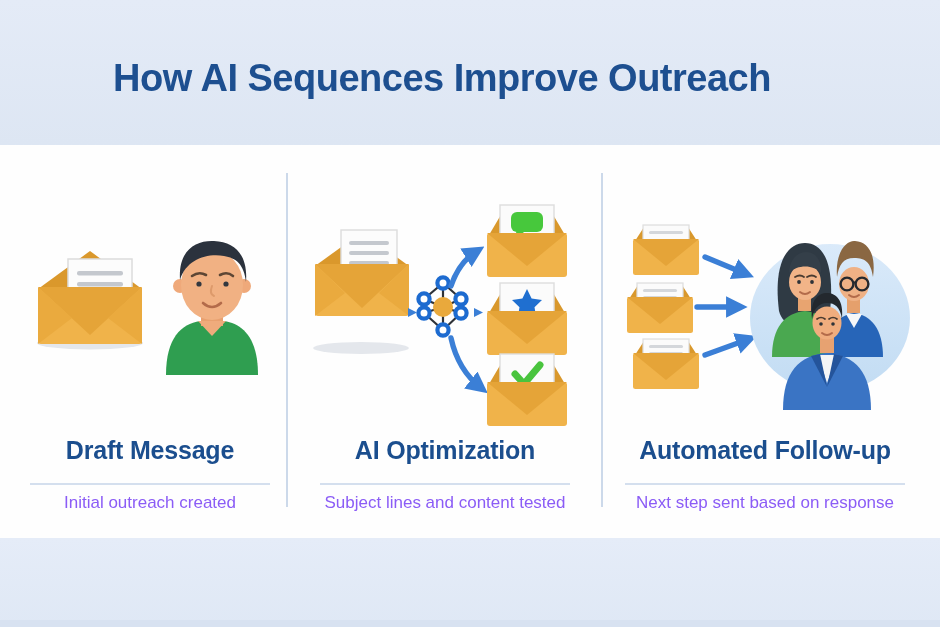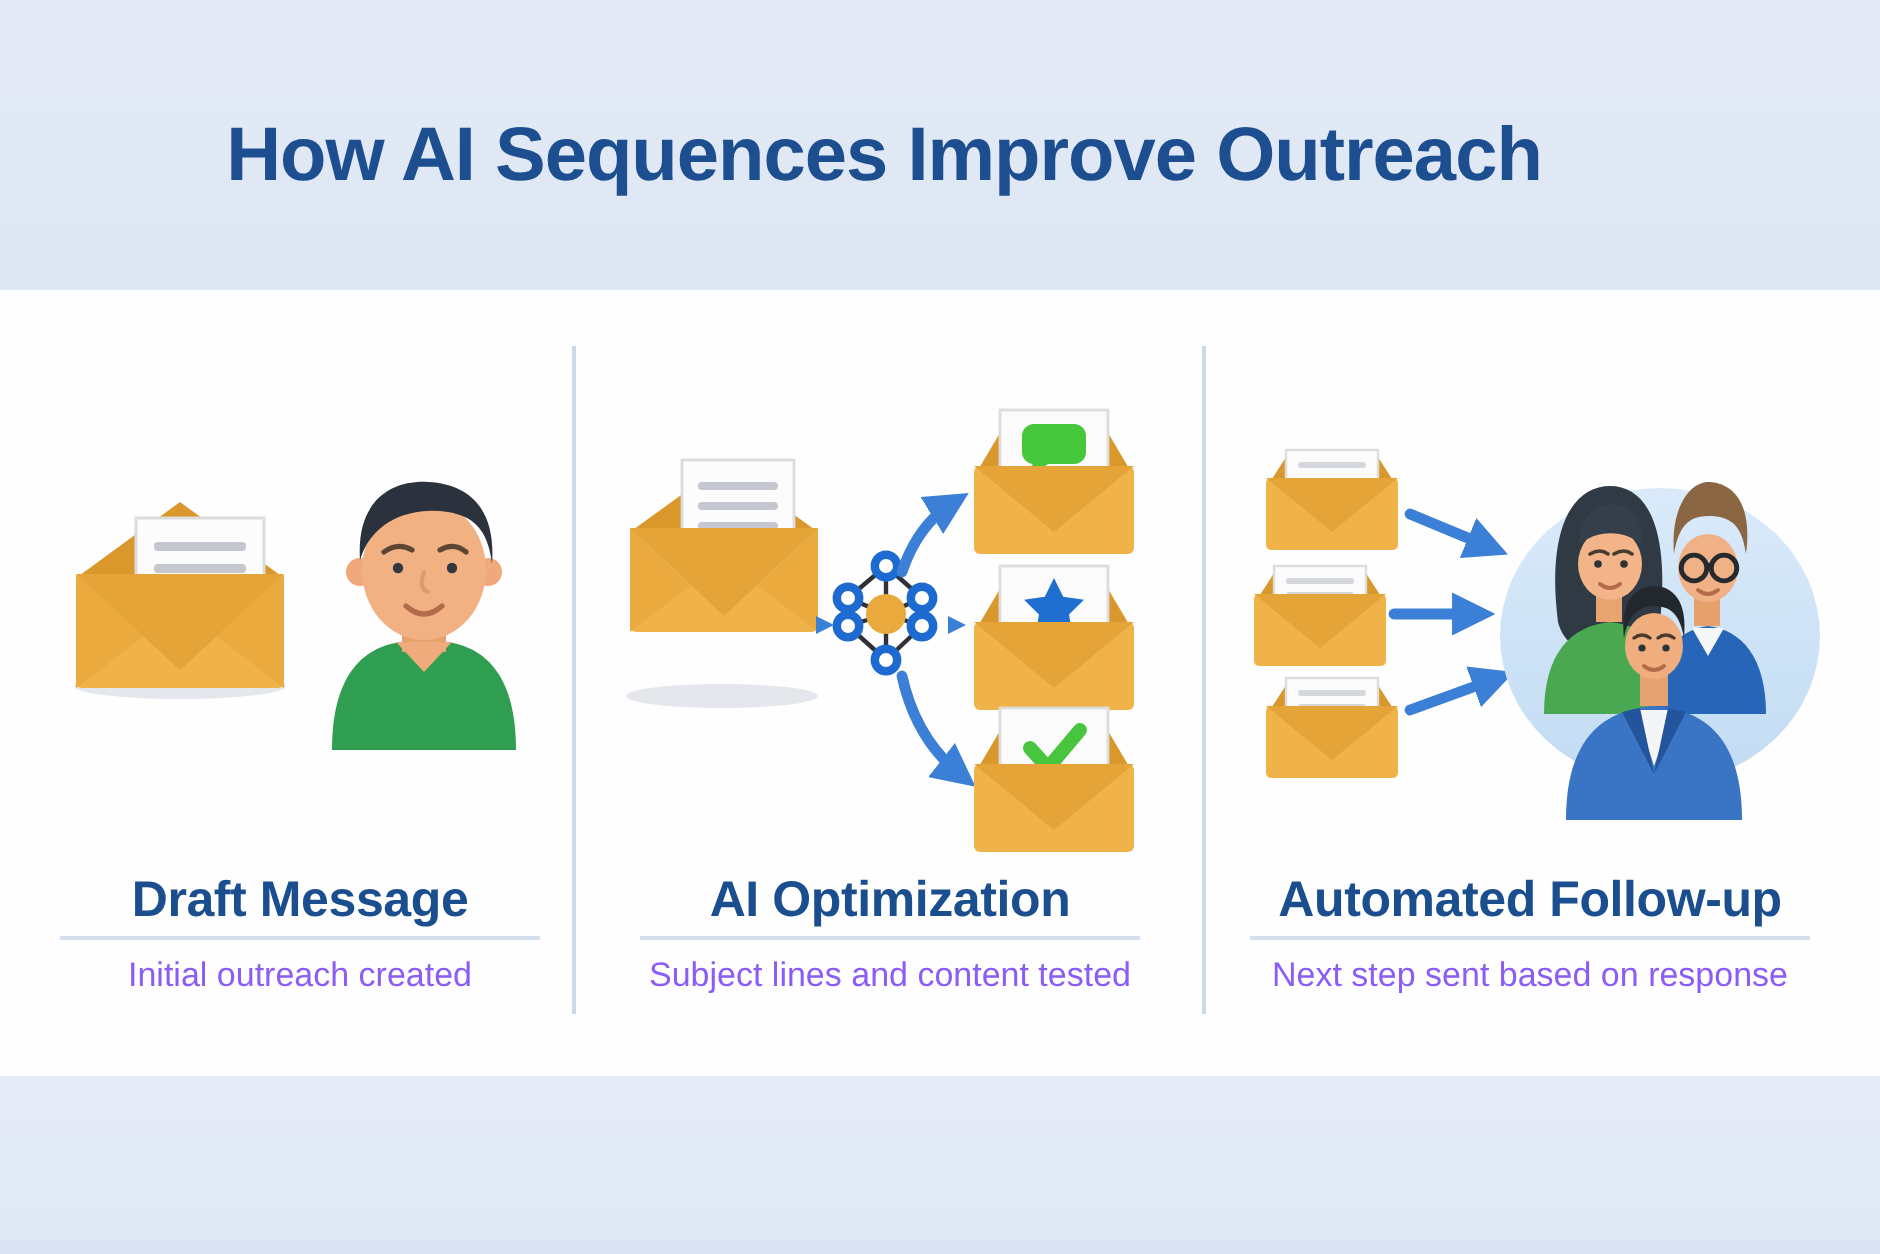--- a/index.html
+++ b/index.html
@@ -20,21 +20,21 @@
     position:absolute;left:0;top:145px;width:940px;height:393px;background:#fefefe;
   }
   .divider{
     position:absolute;top:173px;width:2px;height:334px;background:#ccd9ea;
   }
   .divider.d1{left:286px;}
   .divider.d2{left:601px;}
   .illus{position:absolute;}
   .caption{position:absolute;top:436px;text-align:center;}
   .caption h2{
-    margin:0 0 0 0;padding:0 0 3px 0;font-size:25px;font-weight:700;color:#1b4e8e;
+    margin:0 0 0 0;padding:0 0 18px 0;font-size:25px;font-weight:700;color:#1b4e8e;
     border-bottom:2px solid #d4dfee;letter-spacing:-0.2px;white-space:nowrap;
   }
   .caption p{
     margin:8px 0 0 0;font-size:17px;color:#8b5cf6;white-space:nowrap;
   }
   .cap1{left:30px;width:240px;}
   .cap2{left:320px;width:250px;}
   .cap3{left:625px;width:280px;}
   .band-bottom{
     position:absolute;left:0;top:538px;width:940px;height:89px;

